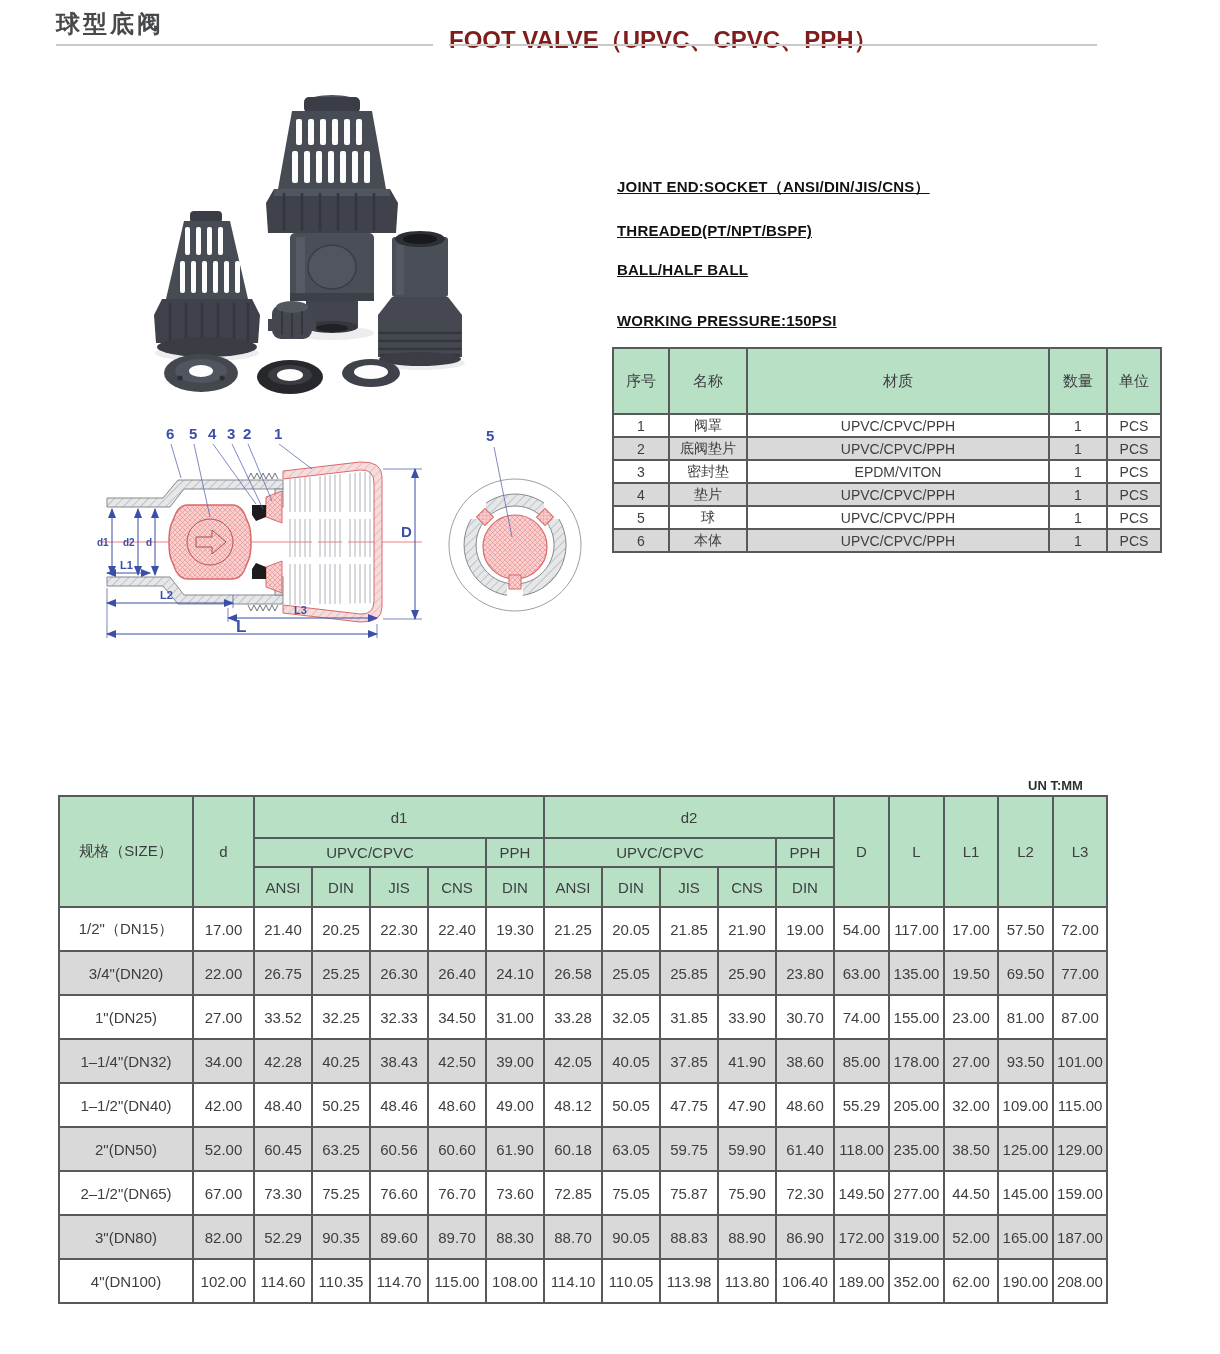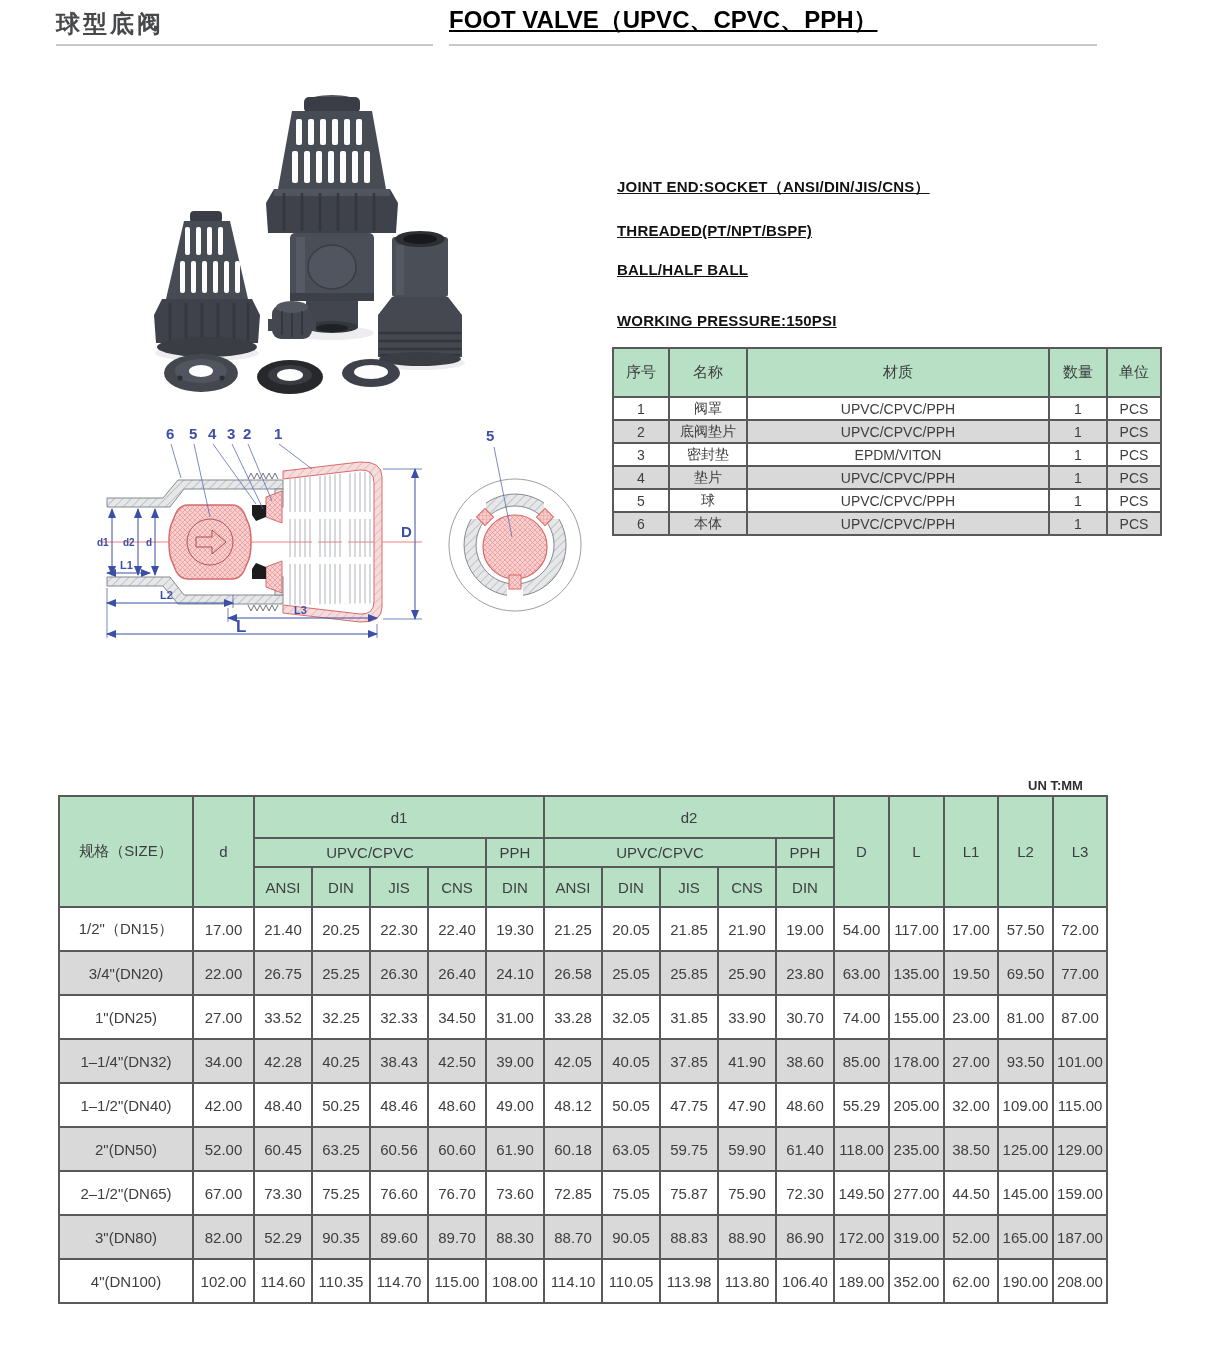--- a/index.html
+++ b/index.html
@@ -2,36 +2,36 @@
 <html><head>
 <meta charset="utf-8">
 <style>
   * { margin:0; padding:0; box-sizing:border-box; }
   html,body { background:#ffffff; }
   body { width:1220px; height:1354px; position:relative; font-family:"Liberation Sans", sans-serif; color:#3d3e40; }
   .page { position:absolute; left:0; top:0; width:1220px; height:1354px; background:#fff; overflow:hidden; }
 
   .title-zh { position:absolute; left:56px; top:8px; font-size:24px; font-weight:bold; color:#48494b; letter-spacing:3px; }
   .rule-zh  { position:absolute; left:56px; top:44px; width:377px; height:2px; background:#c9c9c9; }
-  .title-en { position:absolute; left:449px; top:4px; font-size:24px; font-weight:bold; color:#000000;text-decoration:underline; }
+  .title-en { position:absolute; left:449px; top:24px; font-size:24px; font-weight:bold; color:#7f1d1d; }
   .rule-en  { position:absolute; left:449px; top:44px; width:648px; height:2px; background:#c9c9c9; }
 
   .photo-wrap { position:absolute; left:90px; top:85px; width:480px; height:320px; }
   .drawing-wrap { position:absolute; left:60px; top:425px; width:550px; height:238px; }
 
   .specs { position:absolute; left:617px; top:178px; width:540px; font-size:15px; font-weight:bold; color:#121212; letter-spacing:0.2px;text-decoration:underline; }
   .specs .s1 { margin-bottom:25px; }
   .specs .s2 { margin-bottom:22px; }
   .specs .s3 { margin-bottom:34px; }
 
   table { border-collapse:collapse; table-layout:fixed; }
   th, td { border:2px solid #58595b; text-align:center; vertical-align:middle; font-weight:normal; overflow:hidden; white-space:nowrap; }
 
   .parts-table { position:absolute; left:612px; top:347px; width:548px; }
-  .parts-table th { background:#b7e0c5; height:49px; font-size:15px; color:#3d3e40;margin-left:24px; }
+  .parts-table th { background:#b7e0c5; height:66px; font-size:15px; color:#3d3e40;margin-left:24px; }
   .parts-table td { height:23px; font-size:14px; color:#3d3e40; }
   .parts-table tbody tr:nth-child(even) td { background:#d9d9d9; }
 
   .unit-note { position:absolute; left:1028px; top:778px; font-size:13px; font-weight:bold; color:#2e2e2e; }
 
   .size-table { position:absolute; left:58px; top:795px; width:1048px; }
   .size-table thead th { background:#b7e0c5; font-size:15px; color:#3d3e40; }
   .size-table thead tr:nth-child(1) th { height:42px; }
   .size-table thead tr:nth-child(2) th { height:29px; }
   .size-table thead tr:nth-child(3) th { height:40px; }

